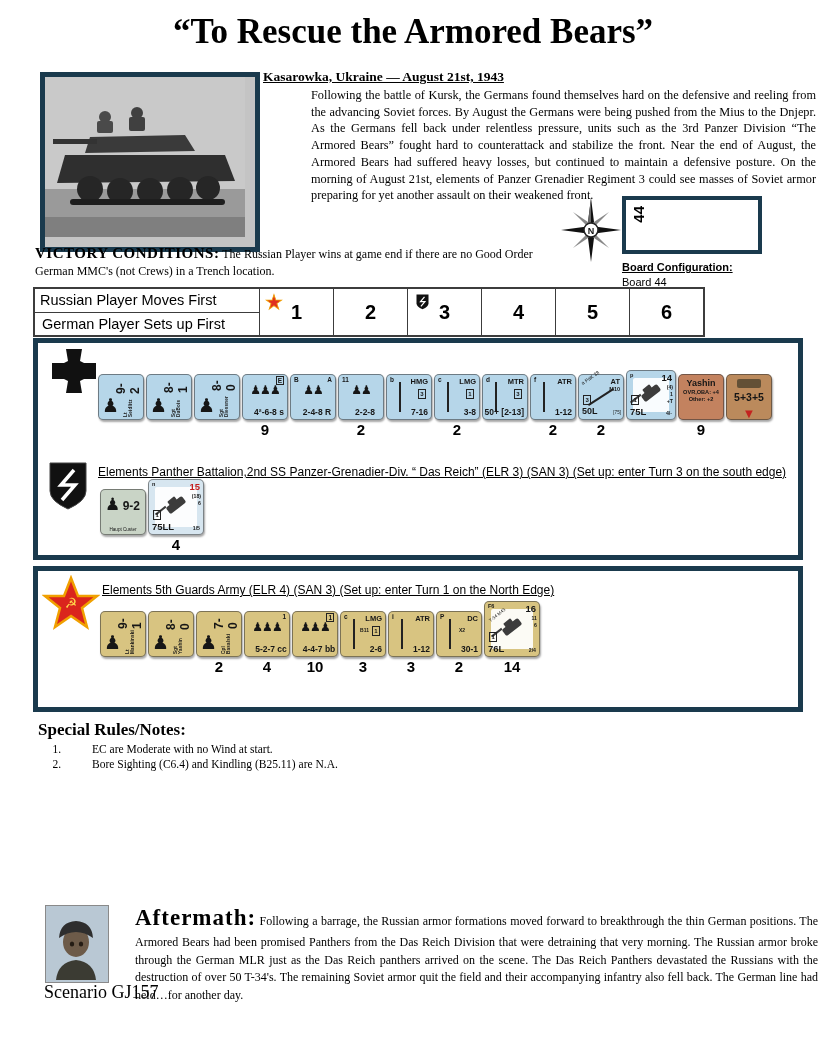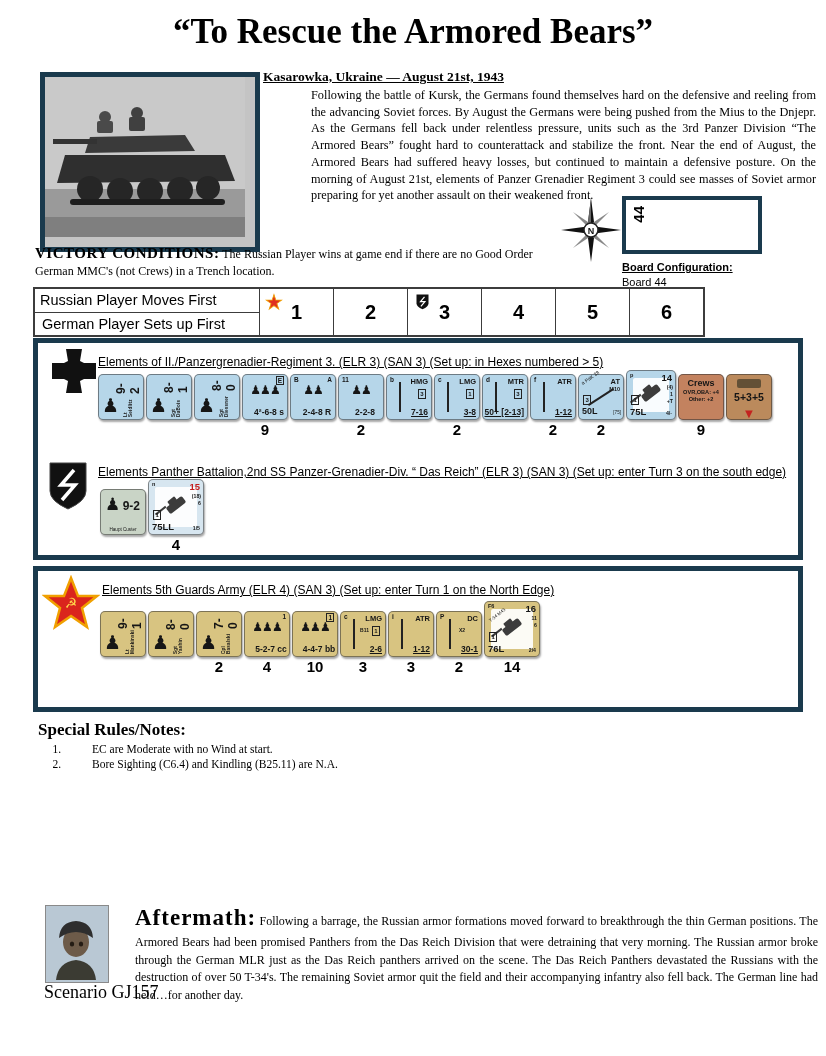--- a/index.html
+++ b/index.html
@@ -61,21 +61,21 @@
 
   .figs{position:absolute;top:9px;left:0;right:0;text-align:center;font-size:12px;letter-spacing:-1px;line-height:1;}
   .main{position:absolute;bottom:2px;left:0;right:0;text-align:center;font-weight:bold;font-size:8.5px;margin-left:8px;}
   .tl{position:absolute;top:1px;left:3px;font-size:6.5px;font-weight:bold;}
   .tr{position:absolute;top:1px;right:3px;font-size:6.5px;font-weight:bold;}
   .boxed{border:1px solid #222;padding:0 1px;}
 
   .swtag{position:absolute;top:2px;right:3px;font-size:7.5px;font-weight:bold;}
   .swbox{position:absolute;top:14px;right:5px;font-size:6px;border:1px solid #222;padding:0 1.5px;font-weight:bold;line-height:1.4;}
   .swline{position:absolute;left:12px;top:7px;bottom:7px;width:1.5px;background:#222;}
-  .swmain{position:absolute;bottom:2px;right:3px;font-size:8.5px;font-weight:bold;text-decoration:underline;}
+  .swmain{position:absolute;bottom:2px;right:3px;font-size:8.5px;font-weight:bold;}
   .swsub{position:absolute;top:15px;right:16px;font-size:5px;font-weight:bold;}
 
   .gtop{position:absolute;top:6px;left:1px;font-size:5px;transform:rotate(-35deg);transform-origin:left top;white-space:nowrap;}
   .gsub{position:absolute;top:11px;right:3px;font-size:5.5px;font-weight:bold;}
   .gline{position:absolute;left:7px;top:21px;width:30px;height:2px;background:#222;transform:rotate(-33deg);}
   .gbox{top:auto;bottom:14px;left:4px;right:auto;}
   .gmain{position:absolute;bottom:3px;left:3px;font-size:9px;font-weight:bold;}
   .gextra{position:absolute;bottom:4px;right:2px;font-size:4.6px;}
 
   .panel{position:absolute;inset:7px 6px 7px 6px;background:rgba(255,255,255,.92);border-radius:2px;}
@@ -201,21 +201,20 @@
         </div>
       </div>
   </div>
 
   <div class="ob-box" id="german-box">
     <span class="ob-icon" style="left:14px;top:6px;">
       <svg width="44" height="44" viewBox="0 0 44 44">
         <polygon points="14,0 30,0 28,12 32,14 44,14 44,30 32,30 28,32 30,44 14,44 16,32 12,30 0,30 0,14 12,14 16,12" fill="#111"></polygon>
       </svg>
     </span>
-    <div class="ob-header" style="left:60px;top:12px;">Elements of II./Panzergrenadier-Regiment 3. (ELR 3) (SAN 3) (Set up: in Hexes numbered &gt; 5)</div>
     <div class="counter-row" style="left:60px;top:27px;">
         <div class="cwrap">
           <div class="counter c-de">
             <span class="fig">♟</span>
             <span class="vert">
               <span class="cname">Lt Seidlitz</span>
               <span class="crate">9-2</span>
             </span>
           </div>
           <span class="qty"></span>
@@ -328,21 +327,21 @@
               <span class="vn">+T</span>
             </span>
             <span class="swbox vbox">1</span>
             <span class="vmain">75L</span>
             <span class="vextra">4/-</span>
           </div>
           <span class="qty"></span>
         </div>
         <div class="cwrap">
           <div class="counter c-fort">
-            <span class="fl0">Crews</span>
+            <span class="fl0">Yashin</span>
             <span class="fl1">OVR,OBA: +4</span>
             <span class="fl2">Other: +2</span>
           </div>
           <span class="qty">9</span>
         </div>
         <div class="cwrap">
           <div class="counter c-marker">
             <span class="mtank"></span>
             <span class="mmain">5+3+5</span>
             <span class="marrow">▼</span>

